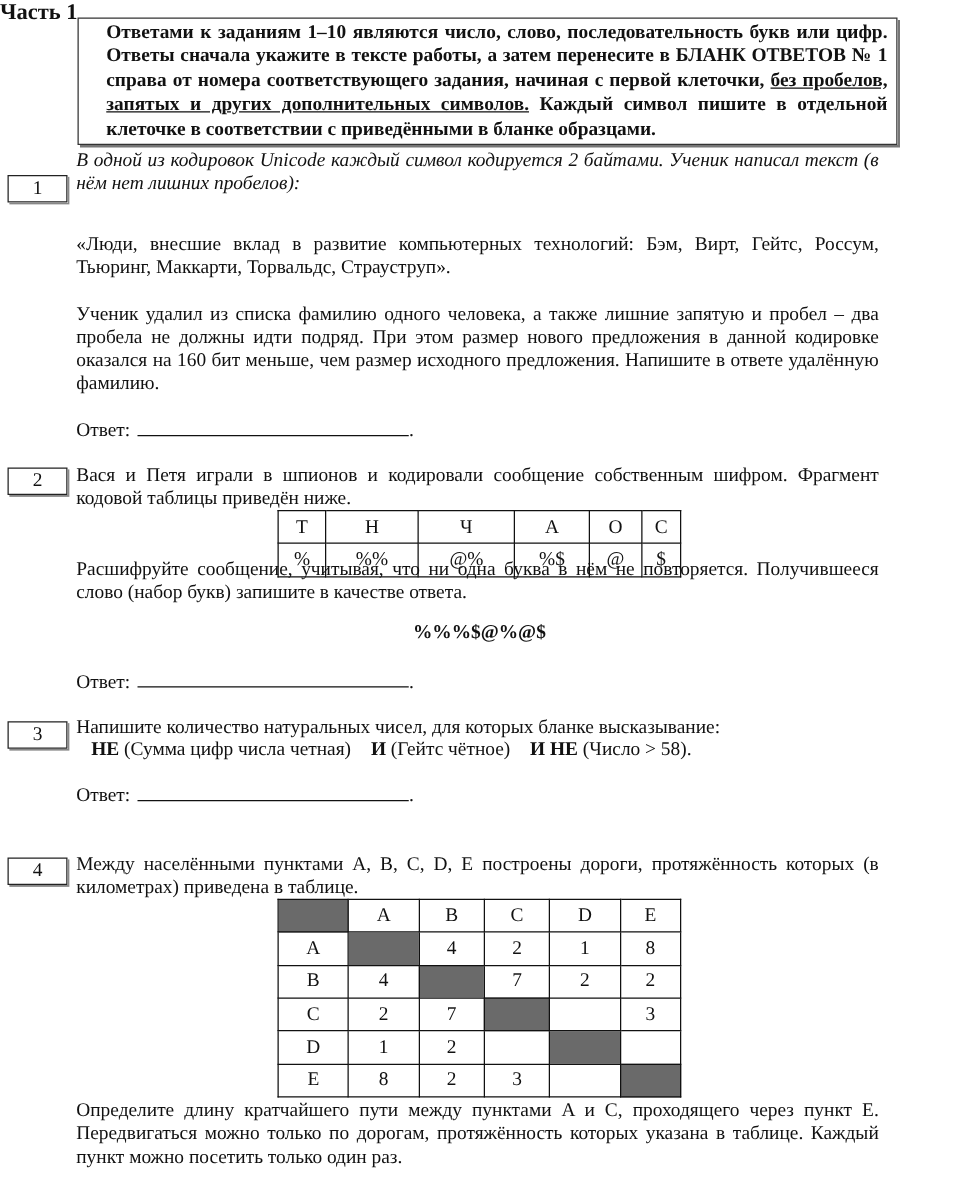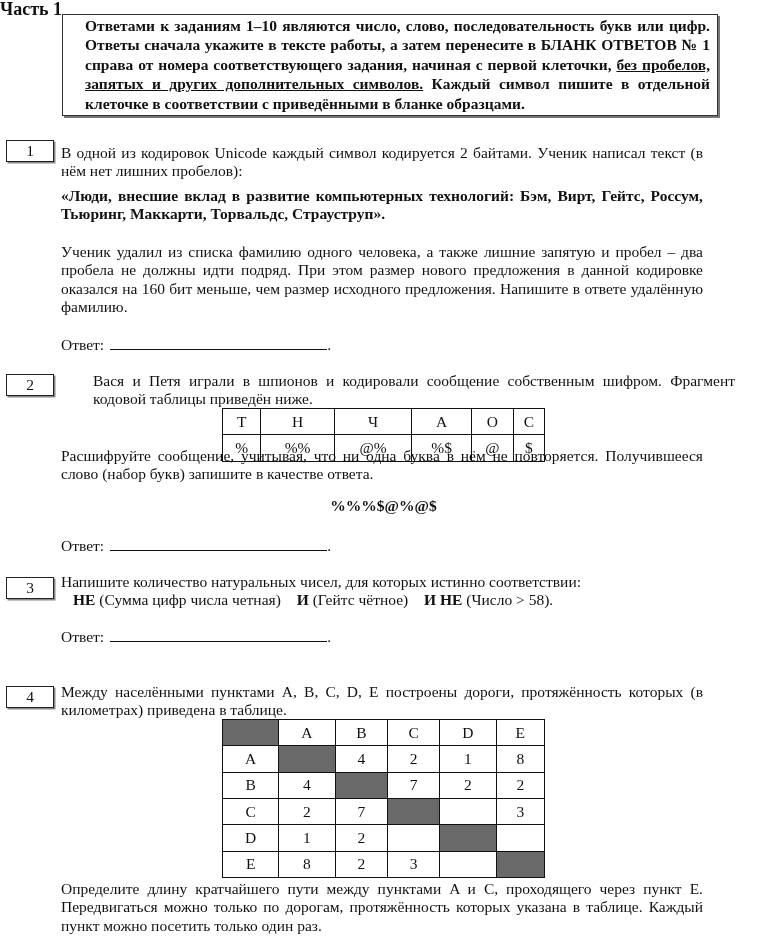--- a/index.html
+++ b/index.html
@@ -52,29 +52,29 @@
   }
   b.kw { font-weight: bold; margin-left: 12px; }
 </style>
 </head>
 <body>
 
 <div class="abs part-title">Часть 1</div>
 <div class="abs instr-box"><span>Ответами к заданиям 1–10 являются число, слово, последовательность букв или цифр. Ответы сначала укажите в тексте работы, а затем перенесите в БЛАНК ОТВЕТОВ № 1 справа от номера соответствующего задания, начиная с первой клеточки, </span><span class="u">без пробелов, запятых и других дополнительных символов.</span><span> Каждый символ пишите в отдельной клеточке в соответствии с приведёнными в бланке образцами.</span></div>
 
 <div class="abs num-box" style="top:140px;">1</div>
-<div class="abs para" style="top:144px;">В одной из кодировок Unicode каждый символ кодируется 2 байтами. Ученик написал текст (в нём нет лишних пробелов):</div>
-<div class="abs para" style="top:187px;font-weight:bold;">«Люди, внесшие вклад в развитие компьютерных технологий: Бэм, Вирт, Гейтс, Россум, Тьюринг, Маккарти, Торвальдс, Страуструп».</div>
+<div class="abs para" style="top:120px;font-style:italic;">В одной из кодировок Unicode каждый символ кодируется 2 байтами. Ученик написал текст (в нём нет лишних пробелов):</div>
+<div class="abs para" style="top:187px;">«Люди, внесшие вклад в развитие компьютерных технологий: Бэм, Вирт, Гейтс, Россум, Тьюринг, Маккарти, Торвальдс, Страуструп».</div>
 <div class="abs para" style="top:243px;">Ученик удалил из списка фамилию одного человека, а также лишние запятую и пробел – два пробела не должны идти подряд. При этом размер нового предложения в данной кодировке оказался на 160 бит меньше, чем размер исходного предложения. Напишите в ответе удалённую фамилию.</div>
 <div class="abs answer" style="top:336px;">
   <span>Ответ:</span><span class="line"></span><span>.</span>
 </div>
 
 <div class="abs num-box" style="top:374px;">2</div>
-<div class="abs para" style="top:372px;margin-left:32px;">Вася и Петя играли в шпионов и кодировали сообщение собственным шифром. Фрагмент кодовой таблицы приведён ниже.</div>
+<div class="abs para" style="top:372px;">Вася и Петя играли в шпионов и кодировали сообщение собственным шифром. Фрагмент кодовой таблицы приведён ниже.</div>
 <table class="grid" style="left:222px; top:408px; width:323px; height:53px;">
   <tbody>
       <tr style="height:26px;">
     <td>Т</td>
     <td>Н</td>
     <td>Ч</td>
     <td>А</td>
     <td>О</td>
     <td>С</td>
   </tr>
@@ -88,21 +88,21 @@
   </tr>
 </tbody>
   </table>
 <div class="abs para" style="top:447px;">Расшифруйте сообщение, учитывая, что ни одна буква в нём не повторяется. Получившееся слово (набор букв) запишите в качестве ответа.</div>
 <div class="abs cipher">%%%$@%@$</div>
 <div class="abs answer" style="top:537px;">
   <span>Ответ:</span><span class="line"></span><span>.</span>
 </div>
 
 <div class="abs num-box" style="top:577px;">3</div>
-<div class="abs para" style="top:573px;">Напишите количество натуральных чисел, для которых истинно соответствии:</div>
+<div class="abs para" style="top:573px;">Напишите количество натуральных чисел, для которых бланке высказывание:</div>
 <div class="abs para" style="top:591px;"><b class="kw">НЕ</b><span> (Сумма цифр числа четная) </span><b class="kw">И</b><span> (Гейтс чётное) </span><b class="kw">И НЕ</b><span> (Число &gt; 58).</span></div>
 <div class="abs answer" style="top:628px;">
   <span>Ответ:</span><span class="line"></span><span>.</span>
 </div>
 
 <div class="abs num-box" style="top:686px;">4</div>
 <div class="abs para" style="top:683px;font-family:Liberation Serif, serif;">Между населёнными пунктами A, B, C, D, E построены дороги, протяжённость которых (в километрах) приведена в таблице.</div>
 <table class="grid" style="left:222px; top:719px; width:323px; height:159px;">
   <tbody>
       <tr>

